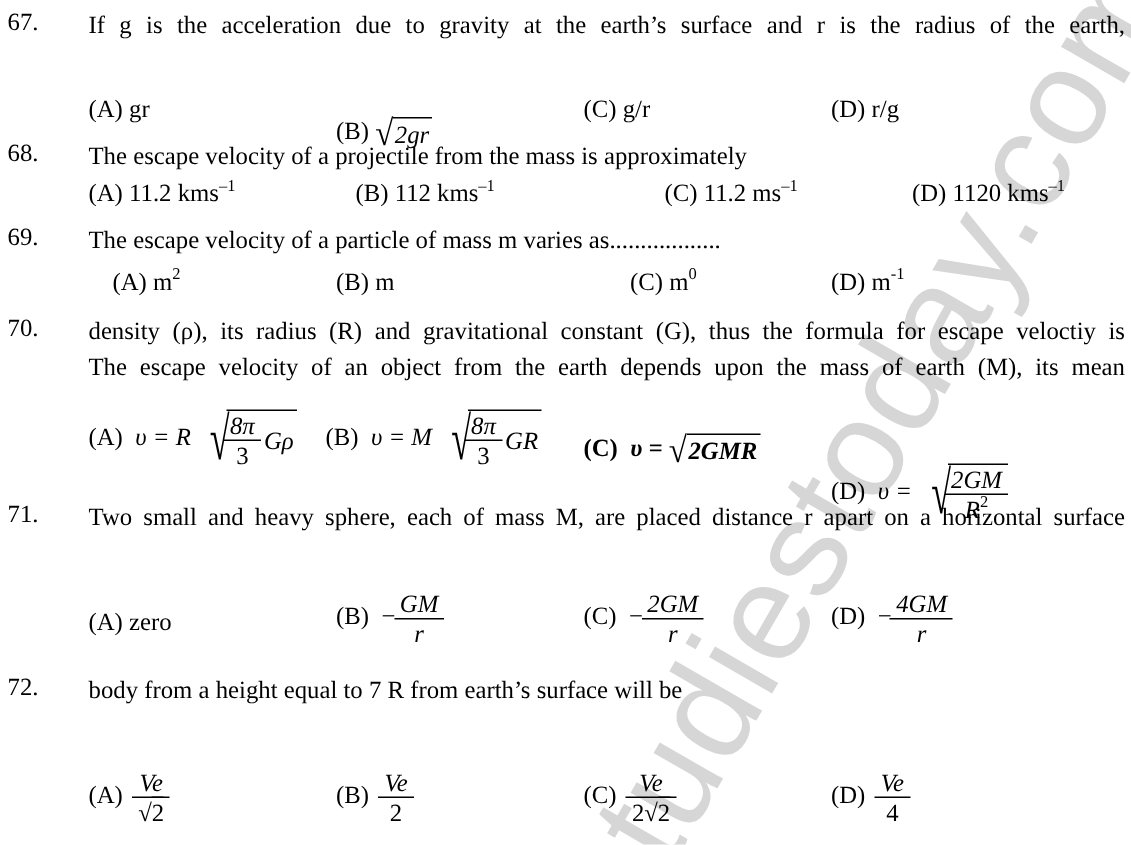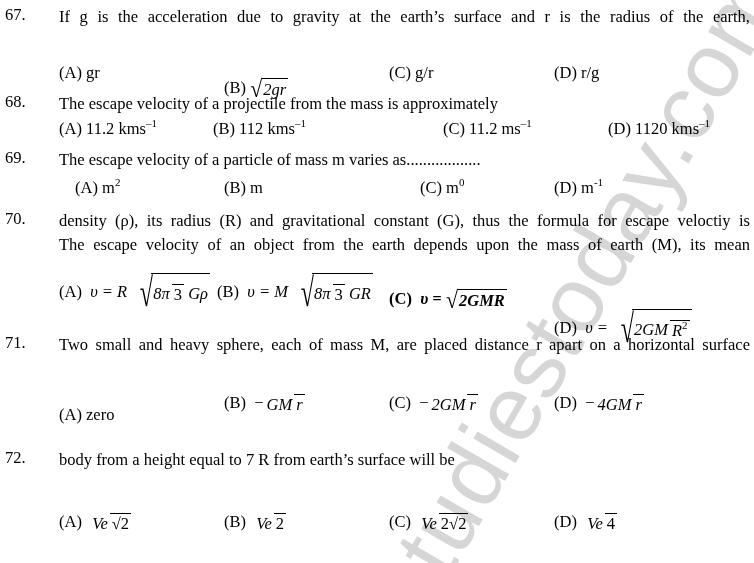--- a/index.html
+++ b/index.html
@@ -65,21 +65,21 @@
       transform: scaleY(1.1);
     }
     .sqrt .under {
       display: inline-block;
       border-top: 1px solid #000;
       padding: 1px 2px 0 1px;
       vertical-align: middle;
     }
     .frac {
       display: inline-flex;
-      flex-direction: row;
+      flex-direction: column;
       align-items: center;
       vertical-align: middle;
       line-height: 19px;
     }
     .frac .num { padding: 0 2px; }
     .frac .den { border-top: 1px solid #000; padding: 0 2px; width: 100%; text-align: center; }
     .bigsqrt {
       display: inline-flex;
       align-items: stretch;
       vertical-align: middle;
@@ -117,21 +117,21 @@
   <span class="opt" style="left:389px; top:58px;"><span>(C) g/r</span></span>
   <span class="opt" style="left:554px; top:58px;"><span>(D) r/g</span></span>
 </div>
 
 <div class="q" style="top:92px;">
   <span class="qnum">68.</span>
   <div class="qtext">
     <div>The escape velocity of a projectile from the mass is approximately</div>
   </div>
   <span class="opt" style="left:59px; top:27px;"><span>(A) 11.2  kms</span><sup>–1</sup></span>
-  <span class="opt" style="left:213px; top:27px;"><span>(B) 112  kms</span><sup>–1</sup></span>
+  <span class="opt" style="left:237px; top:27px;"><span>(B) 112  kms</span><sup>–1</sup></span>
   <span class="opt" style="left:443px; top:27px;"><span>(C)  11.2  ms</span><sup>–1</sup></span>
   <span class="opt" style="left:608px; top:27px;"><span>(D)  1120  kms</span><sup>–1</sup></span>
 </div>
 
 <div class="q" style="top:148px;">
   <span class="qnum">69.</span>
   <div class="qtext">
     <div>The escape velocity of a particle of mass m varies as..................</div>
   </div>
   <span class="opt" style="left:59px; top:30px;margin-left:16px;"><span>(A) m</span><sup>2</sup></span>

